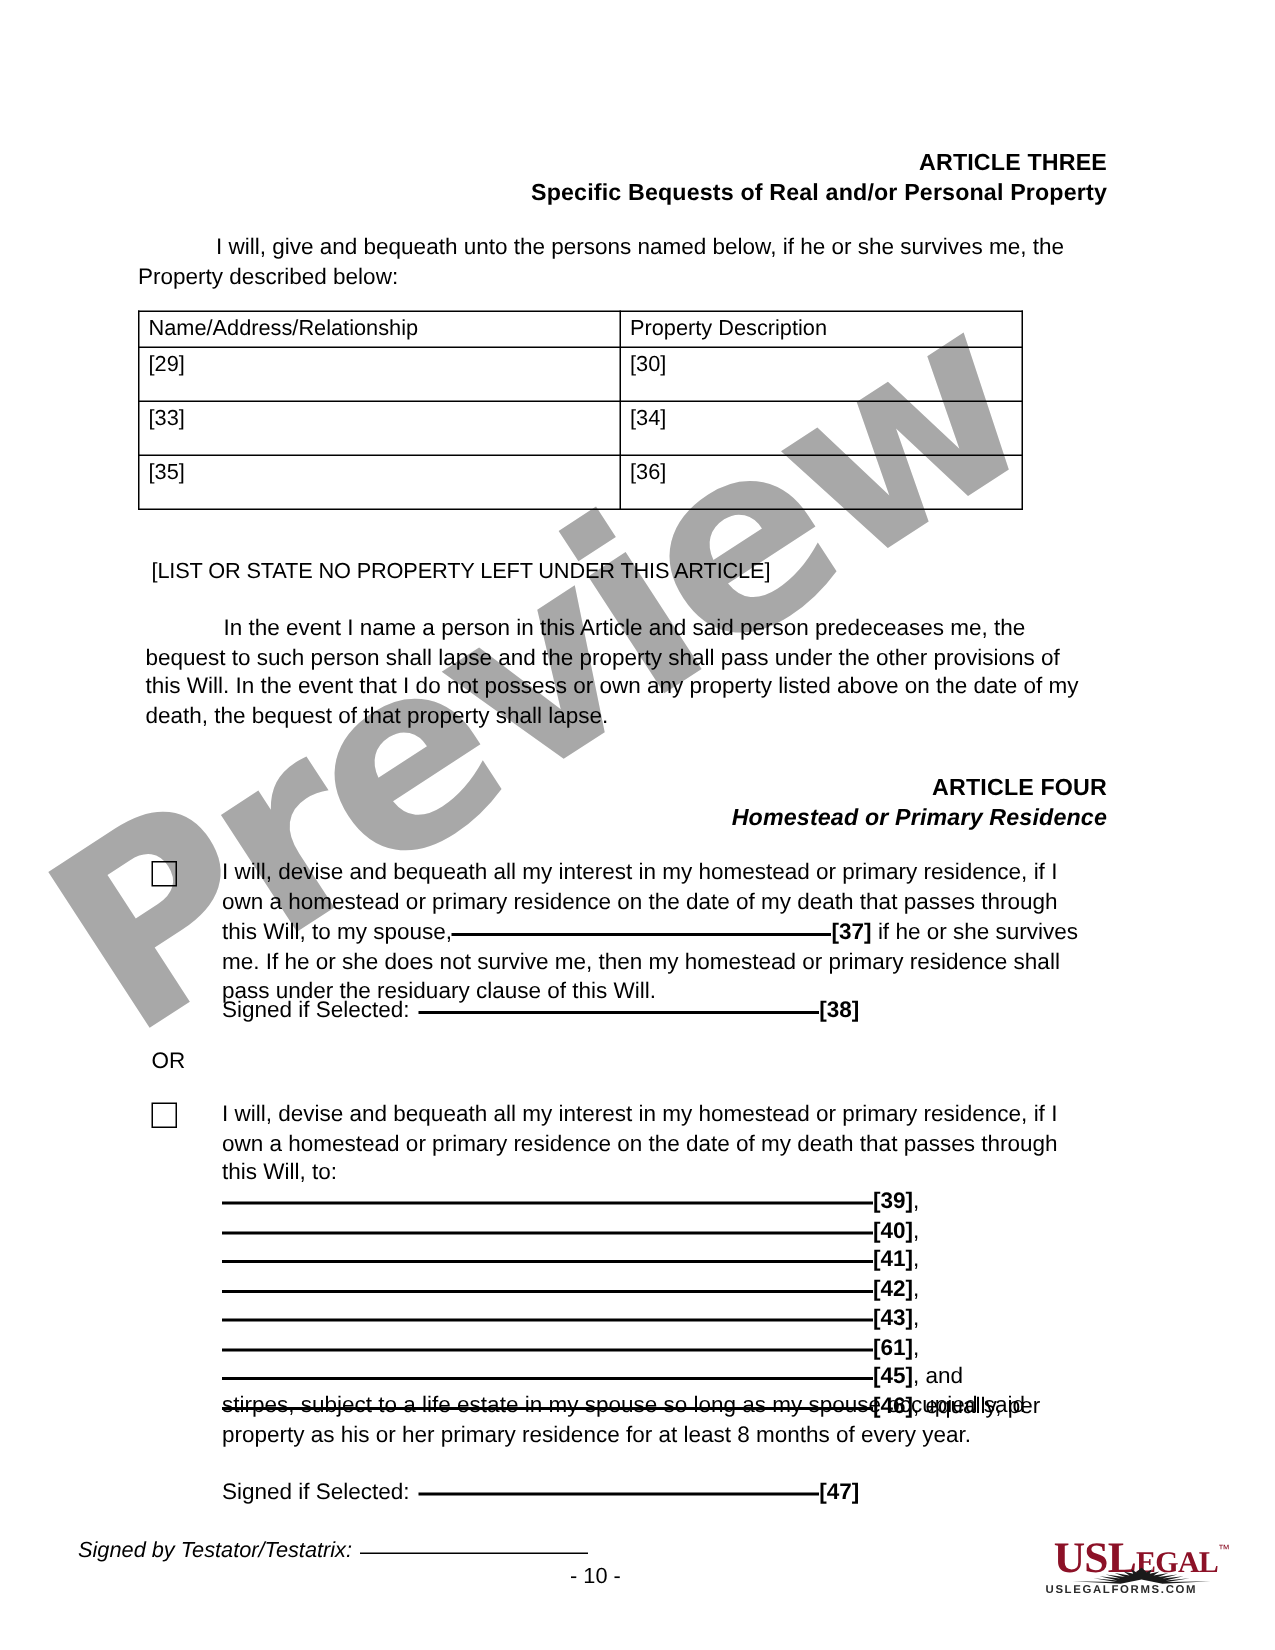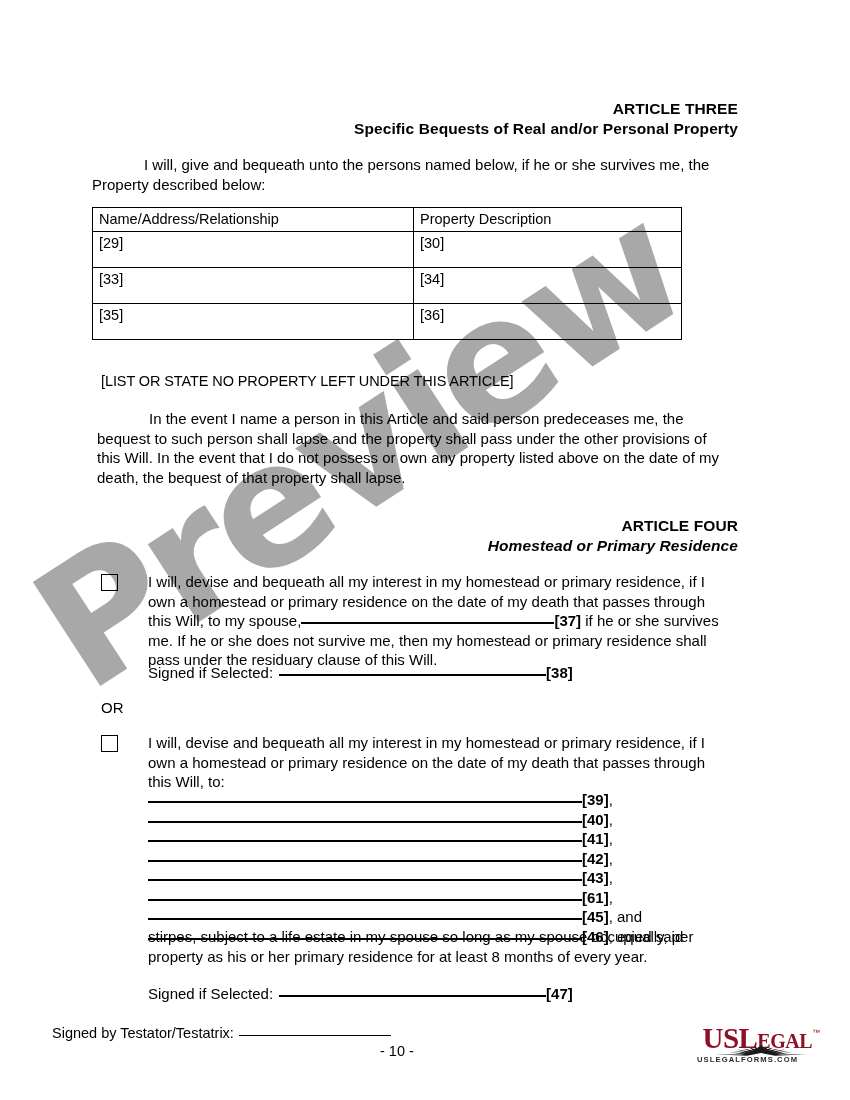--- a/index.html
+++ b/index.html
@@ -107,21 +107,21 @@
   }
   .fill-line {
     display: inline-block;
     border-bottom: 2.2px solid #000;
     vertical-align: 2px;
     height: 13px;
   }
   .tag { font-weight: 700; }
 
   
-  #footer-sig { font-size: 14.5px; }
+  #footer-sig { font-size: 14.5px; font-style: italic; }
   #footer-sig .sigline {
     display: inline-block;
     border-bottom: 1.6px solid #000;
     width: 152px;
     height: 12px;
     vertical-align: 2px;
   }
   #page-number { font-size: 14.5px; }
 
   

